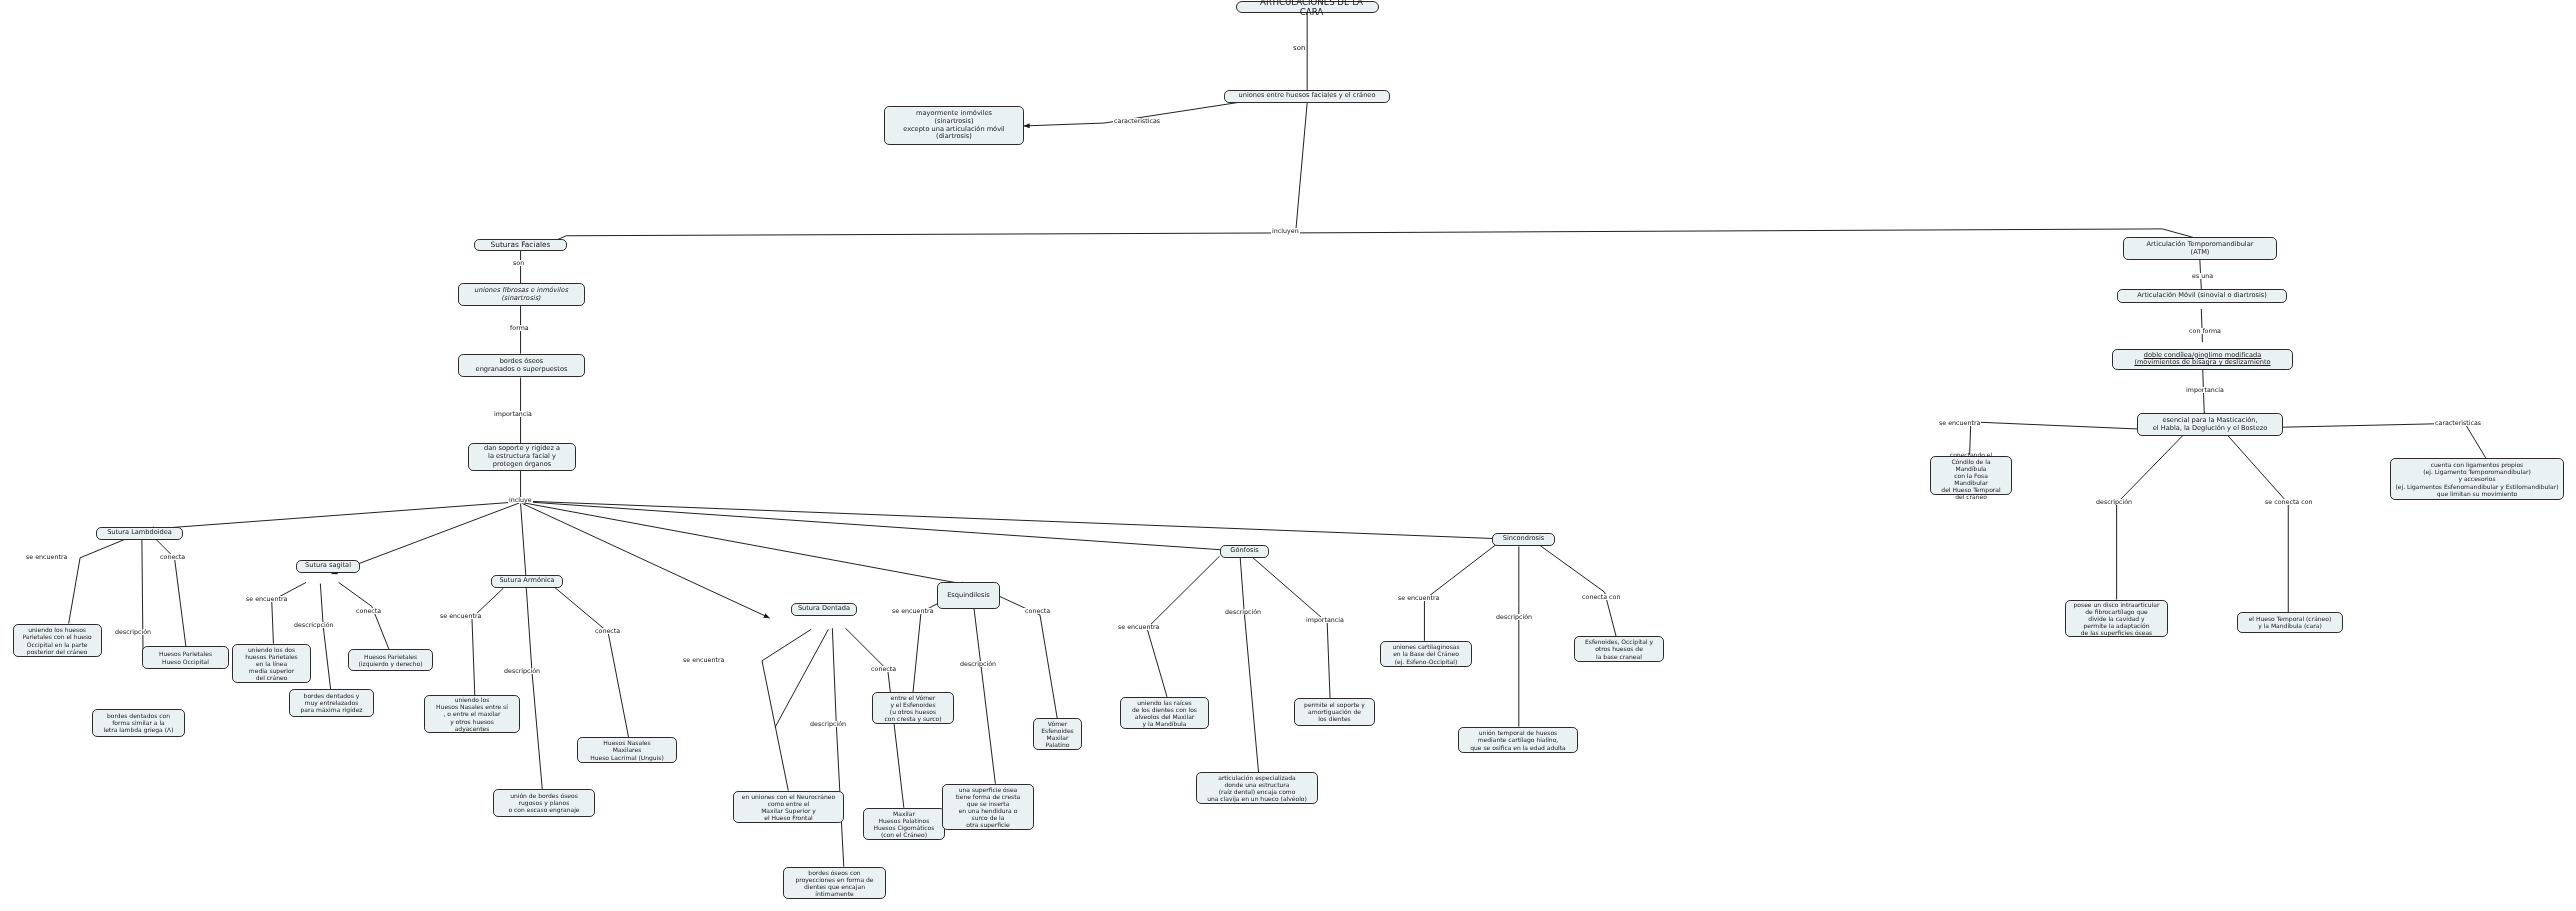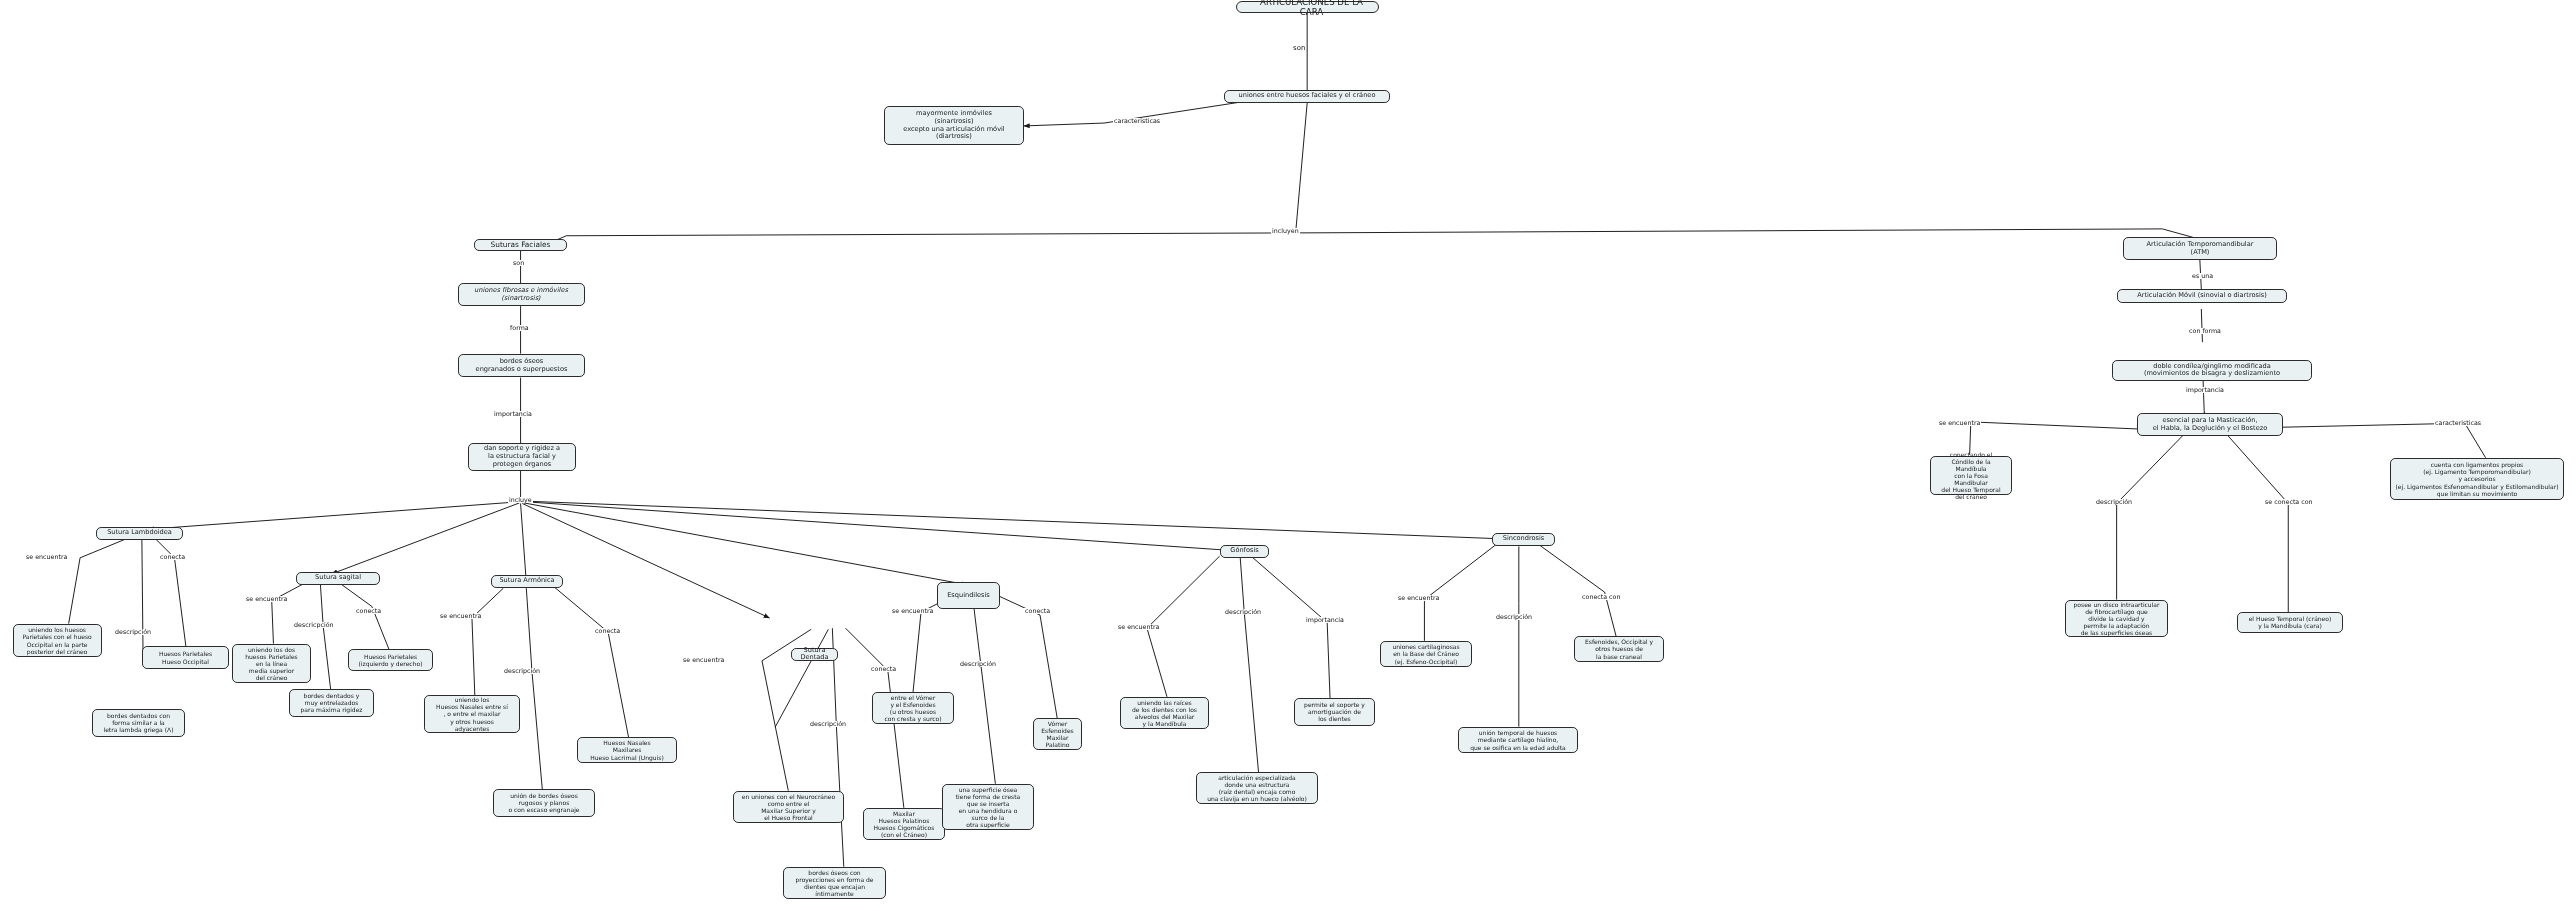--- a/index.html
+++ b/index.html
@@ -157,21 +157,21 @@
 (sinartrosis)</div>
   <div class="node small" style="left:458px;top:354px;width:127px;height:23px;">bordes óseos
 engranados o superpuestos</div>
   <div class="node small" style="left:468px;top:443px;width:108px;height:27.5px;">dan soporte y rigidez a
 la estructura facial y
 protegen órganos</div>
 
   <div class="node small" style="left:2123px;top:237px;width:154px;height:23px;">Articulación Temporomandibular
 (ATM)</div>
   <div class="node small" style="left:2117px;top:289px;width:170px;height:13.7px;">Articulación Móvil (sinovial o diartrosis)</div>
-  <div class="node small" style="left:2112px;top:360px;width:200px;height:20.6px;">doble condílea/ginglimo modificada
+  <div class="node small" style="left:2112px;top:349px;width:181px;height:20.6px;text-decoration:underline;">doble condílea/ginglimo modificada
 (movimientos de bisagra y deslizamiento</div>
   <div class="node small" style="left:2137px;top:413px;width:146px;height:23px;">esencial para la Masticación,
 el Habla, la Deglución y el Bostezo</div>
   <div class="node tiny" style="left:1930px;top:456px;width:82px;height:39px;">conectando el
 Cóndilo de la Mandíbula
 con la Fosa
 Mandibular
 del Hueso Temporal
 del cráneo</div>
   <div class="node tiny" style="left:2065px;top:600px;width:103px;height:37px;">posee un disco intraarticular
@@ -191,21 +191,21 @@
   <div class="node tiny" style="left:12.6px;top:624px;width:89px;height:33px;">uniendo los huesos
 Parietales con el hueso
 Occipital en la parte
 posterior del cráneo</div>
   <div class="node tiny" style="left:92px;top:709px;width:93px;height:27.5px;">bordes dentados con
 forma similar a la
 letra lambda griega (Λ)</div>
   <div class="node tiny" style="left:142px;top:646px;width:87px;height:23px;">Huesos Parietales
 Hueso Occipital</div>
 
-  <div class="node small" style="left:296px;top:572px;width:84px;height:12.6px;">Sutura sagital</div>
+  <div class="node small" style="left:296px;top:560px;width:64px;height:12.6px;">Sutura sagital</div>
   <div class="node tiny" style="left:232px;top:644px;width:79px;height:39px;">uniendo los dos
 huesos Parietales
 en la línea
 media superior
 del cráneo</div>
   <div class="node tiny" style="left:289px;top:689px;width:85px;height:27.5px;">bordes dentados y
 muy entrelazados
 para máxima rigidez</div>
   <div class="node tiny" style="left:348px;top:649px;width:85px;height:22px;">Huesos Parietales
 (izquierdo y derecho)</div>
@@ -216,21 +216,21 @@
 , o entre el maxilar
 y otros huesos
 adyacentes</div>
   <div class="node tiny" style="left:493px;top:789px;width:102px;height:27.5px;">unión de bordes óseos
 rugosos y planos
 o con escaso engranaje</div>
   <div class="node tiny" style="left:577px;top:737px;width:100px;height:26px;">Huesos Nasales
 Maxilares
 Hueso Lacrimal (Unguis)</div>
 
-  <div class="node small" style="left:791px;top:648px;width:47px;height:12.6px;">Sutura Dentada</div>
+  <div class="node small" style="left:791px;top:603px;width:66px;height:12.6px;">Sutura Dentada</div>
   <div class="node tiny" style="left:733px;top:791px;width:111px;height:32px;">en uniones con el Neurocráneo
 como entre el
 Maxilar Superior y
 el Hueso Frontal</div>
   <div class="node tiny" style="left:783px;top:867px;width:103px;height:32px;">bordes óseos con
 proyecciones en forma de
 dientes que encajan
 íntimamente</div>
   <div class="node tiny" style="left:863px;top:808px;width:82px;height:32px;">Maxilar
 Huesos Palatinos

